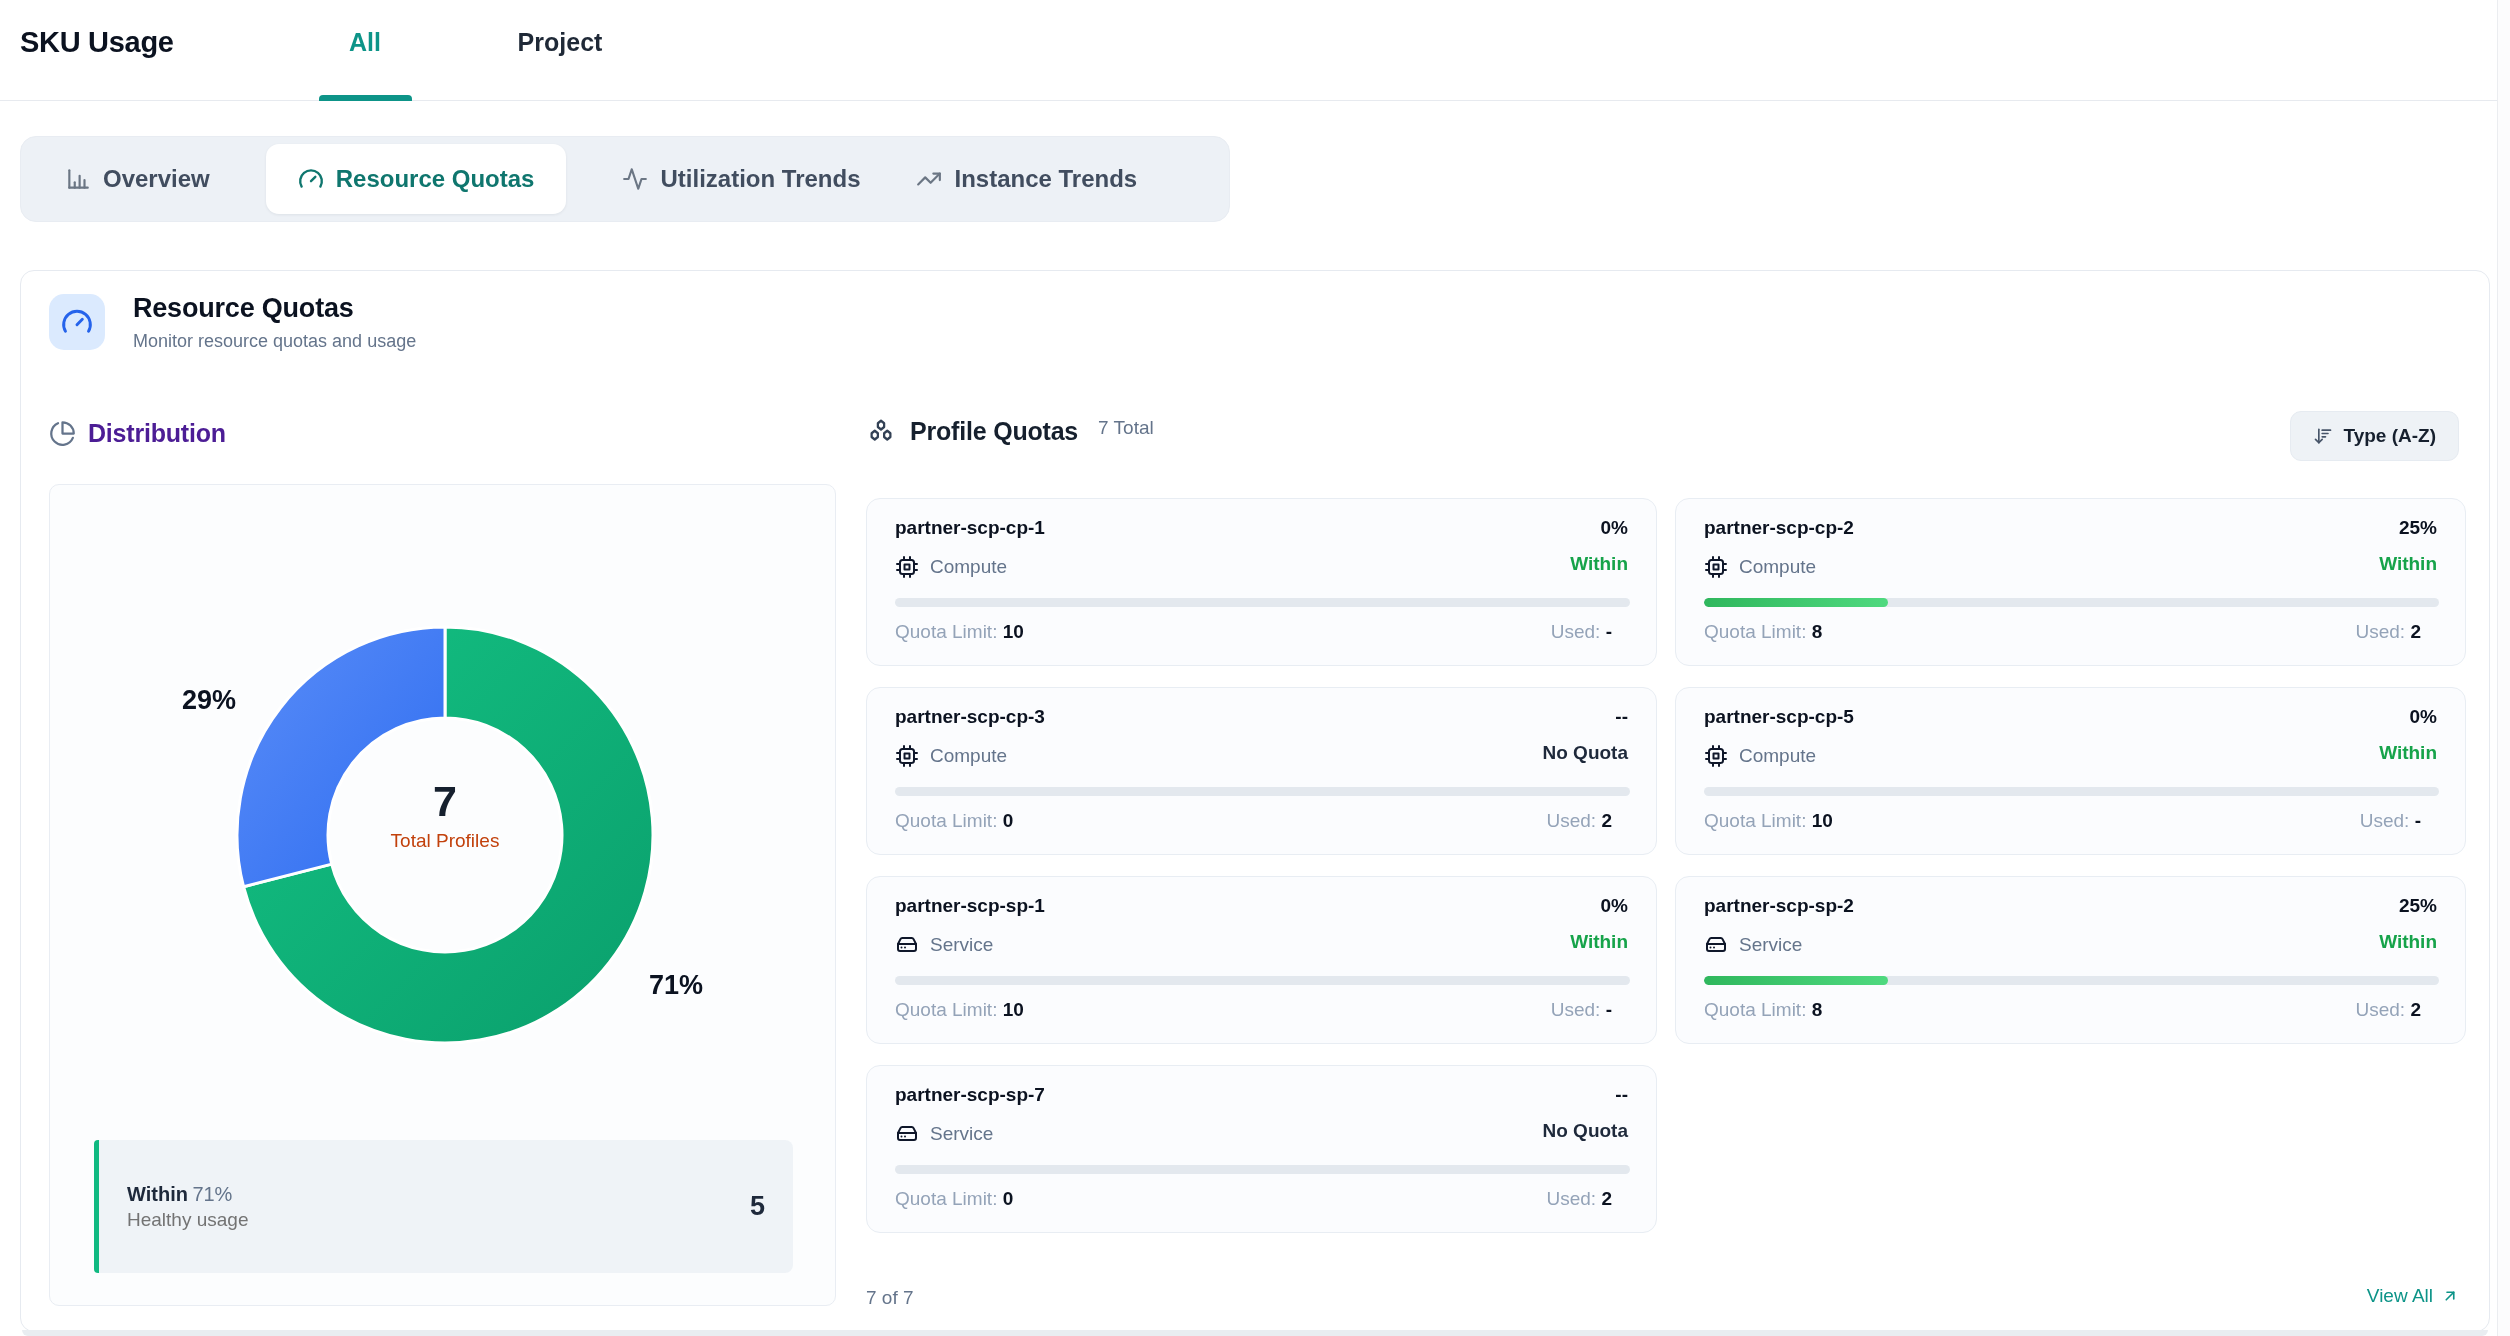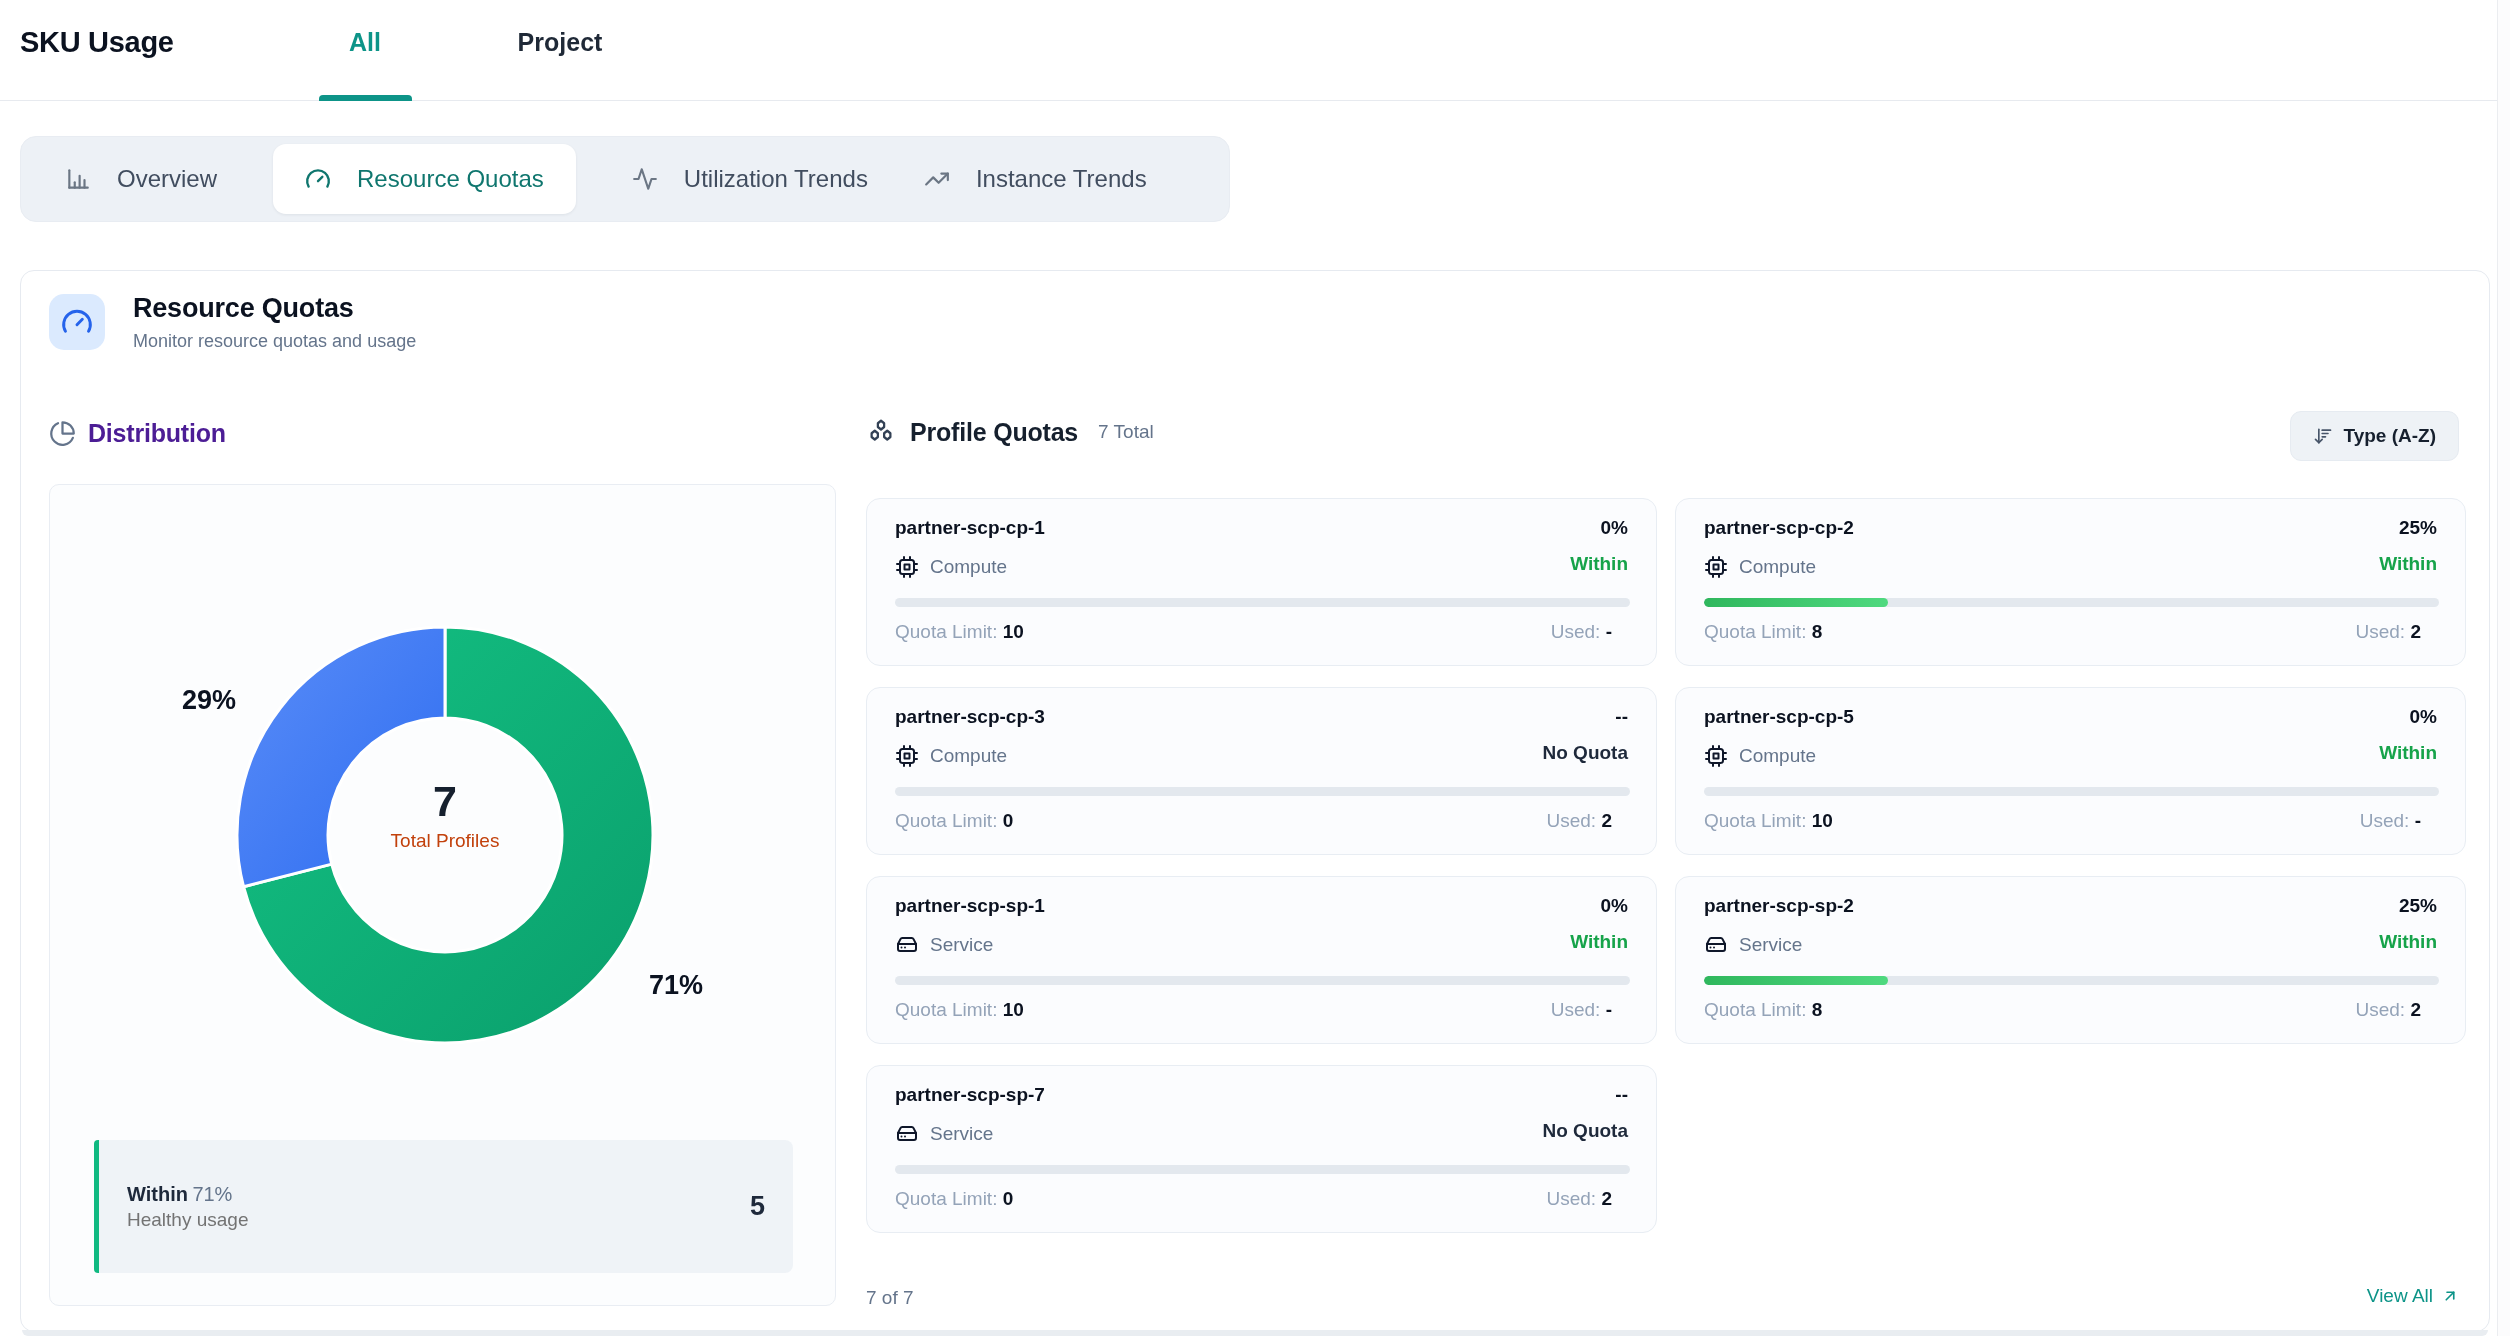--- a/index.html
+++ b/index.html
@@ -13,21 +13,21 @@
   
   .top-header{position:absolute;left:0;top:0;width:2510px;height:101px;background:#fff;border-bottom:1px solid #e7eaef;}
   .app-title{position:absolute;left:20px;top:26px;font-size:29px;font-weight:700;color:#0b1220;letter-spacing:-.3px;}
   .top-tab{position:absolute;top:28px;font-size:25px;font-weight:700;color:#1f2937;cursor:pointer;text-align:center;}
   .top-tab.tab-all{left:300px;width:130px;color:#0d9488;}
   .top-tab.tab-project{left:495px;width:130px;}
   .top-tab-underline{position:absolute;left:319px;top:95px;width:93px;height:6px;background:#0d9488;border-radius:4px 4px 0 0;}
 
   
   .viewbar{position:absolute;left:20px;top:136px;width:1210px;height:86px;background:#edf1f6;border:1px solid #e8ecf2;border-radius:16px;display:flex;align-items:center;padding-left:44px;gap:56px;}
-  .viewtab{display:flex;align-items:center;gap:26px;font-size:24px;font-weight:400;color:#414d5f;cursor:pointer;white-space:nowrap;}
+  .viewtab{display:flex;align-items:center;gap:12px;font-size:24px;font-weight:700;color:#414d5f;cursor:pointer;white-space:nowrap;}
   .viewtab .vicon{color:#6b7684;display:flex;}
   .viewtab.active{background:#ffffff;color:#0f766e;border-radius:13px;height:70px;padding:0 32px;box-shadow:0 1px 3px rgba(15,23,42,.07);}
   .viewtab.active .vicon{color:#0f766e;}
 
   
   .main-card{position:absolute;left:20px;top:270px;width:2470px;height:1062px;background:#ffffff;border:1px solid #e6eaf0;border-radius:14px;}
   .bottom-strip{position:absolute;left:22px;top:1330px;width:2466px;height:6px;background:#e9edf1;border-radius:0 0 6px 6px;}
 
   .hdr-icon{position:absolute;left:28px;top:23px;width:56px;height:56px;background:#dbeafe;border-radius:15px;display:flex;align-items:center;justify-content:center;color:#2563eb;}
   .panel-title{position:absolute;left:112px;top:22px;font-size:27px;font-weight:700;color:#0b1220;letter-spacing:-.2px;}
@@ -46,21 +46,21 @@
   .slice-label.l0{left:566px;top:485px;}  
   .slice-label.l1{left:99px;top:200px;}   
   .legend-row{position:absolute;left:44px;top:655px;width:699px;display:flex;gap:14px;}
   .legend-box{flex:1;height:133px;background:#eff3f7;border-left:5px solid #10b981;border-radius:4px 8px 8px 4px;display:flex;align-items:center;justify-content:space-between;padding:0 28px;}
   .lg-label{font-size:20px;font-weight:700;color:#1e293b;}
   .lg-pct{font-size:20px;color:#64748b;}
   .lg-desc{font-size:19px;color:#737373;margin-top:3px;}
   .lg-count{font-size:27px;font-weight:700;color:#1e293b;}
 
   
-  .prof-header{position:absolute;left:845px;top:146px;display:flex;align-items:center;gap:14px;}
+  .prof-header{position:absolute;left:845px;top:146px;display:flex;align-items:flex-start;gap:14px;}
   .prof-header .picon{color:#334155;display:flex;}
   .prof-title{font-size:25px;font-weight:700;color:#16202e;letter-spacing:-.2px;}
   .prof-total{font-size:19px;color:#64748b;margin-left:6px;}
   .sort-btn{position:absolute;right:30px;top:140px;height:50px;background:#eef2f6;border:1px solid #e6ebf1;border-radius:11px;display:flex;align-items:center;gap:10px;padding:0 22px;font-size:19px;font-weight:700;color:#16202e;cursor:pointer;}
   .sort-btn .sicon{color:#475569;display:flex;}
 
   .qgrid{position:absolute;left:845px;top:227px;width:1600px;display:grid;grid-template-columns:791px 791px;gap:21px 18px;}
   .qcard{position:relative;height:168px;background:#fbfcfe;border:1px solid #e8edf3;border-radius:14px;padding:0 28px;cursor:pointer;}
   .qname{position:absolute;left:28px;top:18px;font-size:19px;font-weight:700;color:#0b1220;}
   .qpct{position:absolute;right:28px;top:18px;font-size:19px;font-weight:800;color:#0b1220;}

